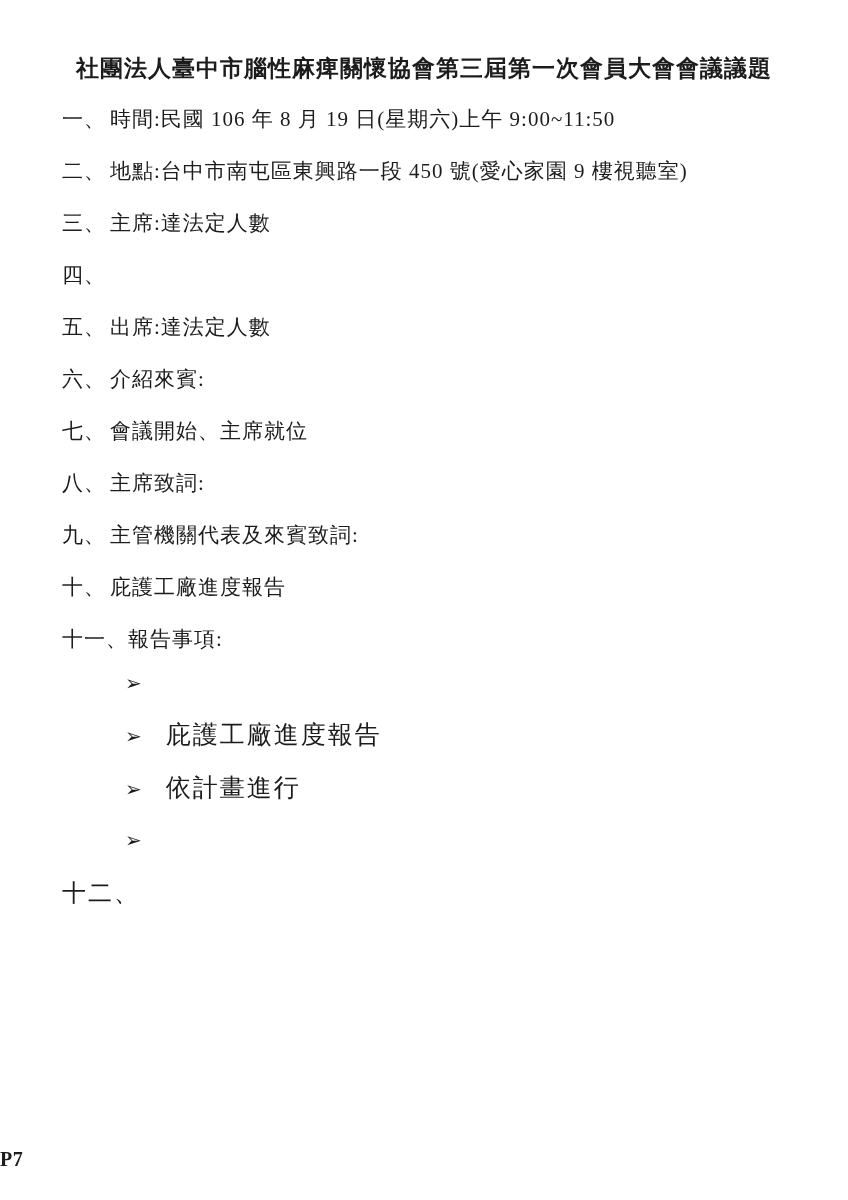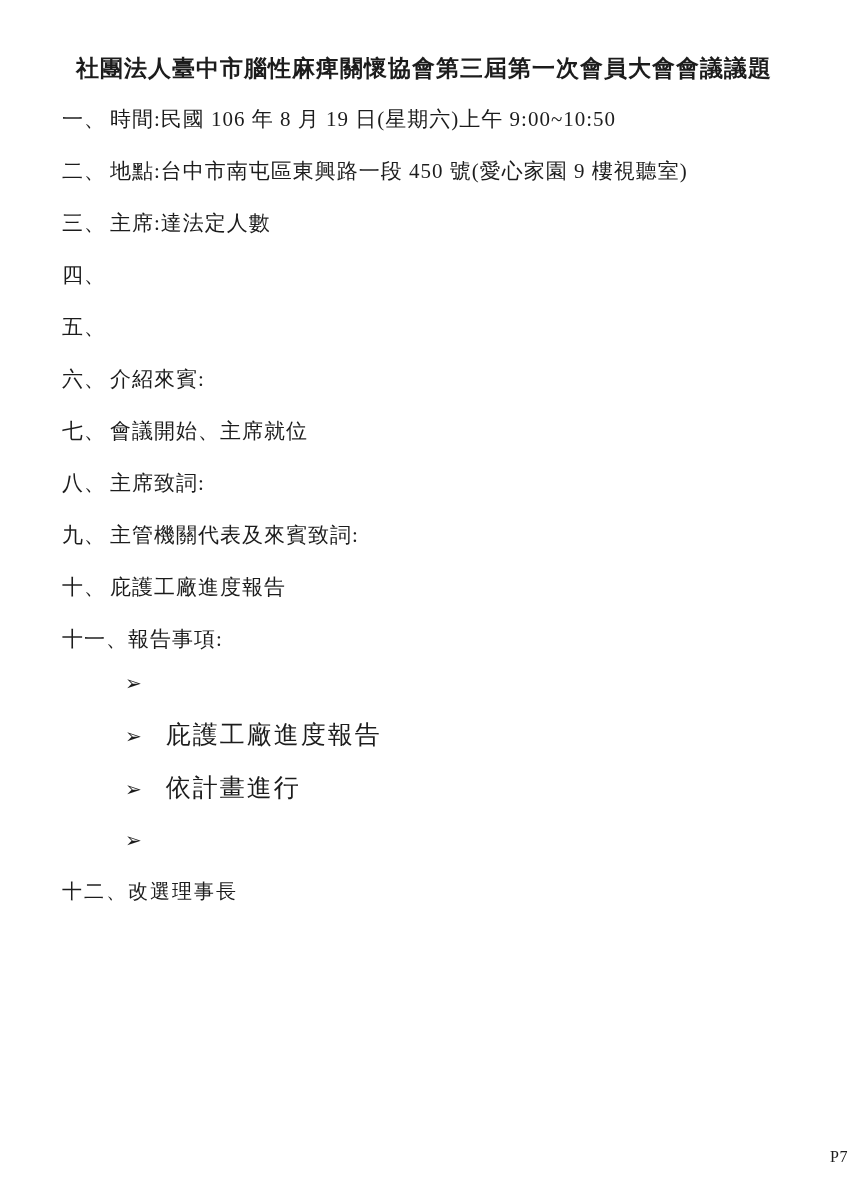--- a/index.html
+++ b/index.html
@@ -48,63 +48,64 @@
     margin-bottom: 18px;
     white-space: nowrap;
   }
   .brow .arrow {
     font-family: "DejaVu Sans", sans-serif;
     font-size: 20px;
     margin-right: 24px;
     letter-spacing: 0;
   }
   .row.big {
-    font-size: 20px;
+    font-size: 24px;
     line-height: 36px;
     letter-spacing: 2px;
     margin-bottom: 0;
-    font-family: Liberation Mono, monospace;
   }
   .row.big .num { min-width: 0; }
   .footer {
     position: absolute;
     top: 1148px;
     left: 0;
     width: 848px;
-    text-align: right;
-    font-size: 16px;
+    text-align: left;
+    font-size: 20px;
     letter-spacing: 0.5px;
+    font-weight: bold;
   }
 </style>
 </head>
 <body>
 
 <div class="page">
 
   <h1 class="title">社團法人臺中市腦性麻痺關懷協會第三屆第一次會員大會會議議題</h1>
 
   <div class="list">
 
     <div class="row">
       <span class="num">一、</span>
-      <span class="txt">時間:民國 106 年 8 月 19 日(星期六)上午 9:00~10:50</span>
+      <span class="txt">時間:民國 106 年 8 月 19 日(星期六)上午 9:00~11:50</span>
     </div>
     <div class="row">
       <span class="num">二、</span>
       <span class="txt">地點:台中市南屯區東興路一段 450 號(愛心家園 9 樓視聽室)</span>
     </div>
     <div class="row">
       <span class="num">三、</span>
       <span class="txt">主席:達法定人數</span>
     </div>
     <div class="row">
       <span class="num">四、</span>
     </div>
     <div class="row">
       <span class="num">五、</span>
+      <span class="txt">出席:達法定人數</span>
     </div>
     <div class="row">
       <span class="num">六、</span>
       <span class="txt">介紹來賓:</span>
     </div>
     <div class="row">
       <span class="num">七、</span>
       <span class="txt">會議開始、主席就位</span>
     </div>
     <div class="row">
@@ -136,20 +137,19 @@
         <span class="arrow">➢</span>
         <span class="btxt">依計畫進行</span>
       </div>
       <div class="brow">
         <span class="arrow">➢</span>
       </div>
     </div>
 
     <div class="row big">
       <span class="num">十二、</span>
-      <span class="txt">改選理事長</span>
     </div>
 
   </div>
 
   <div class="footer">P7</div>
 
 </div>
 
 </body></html>

